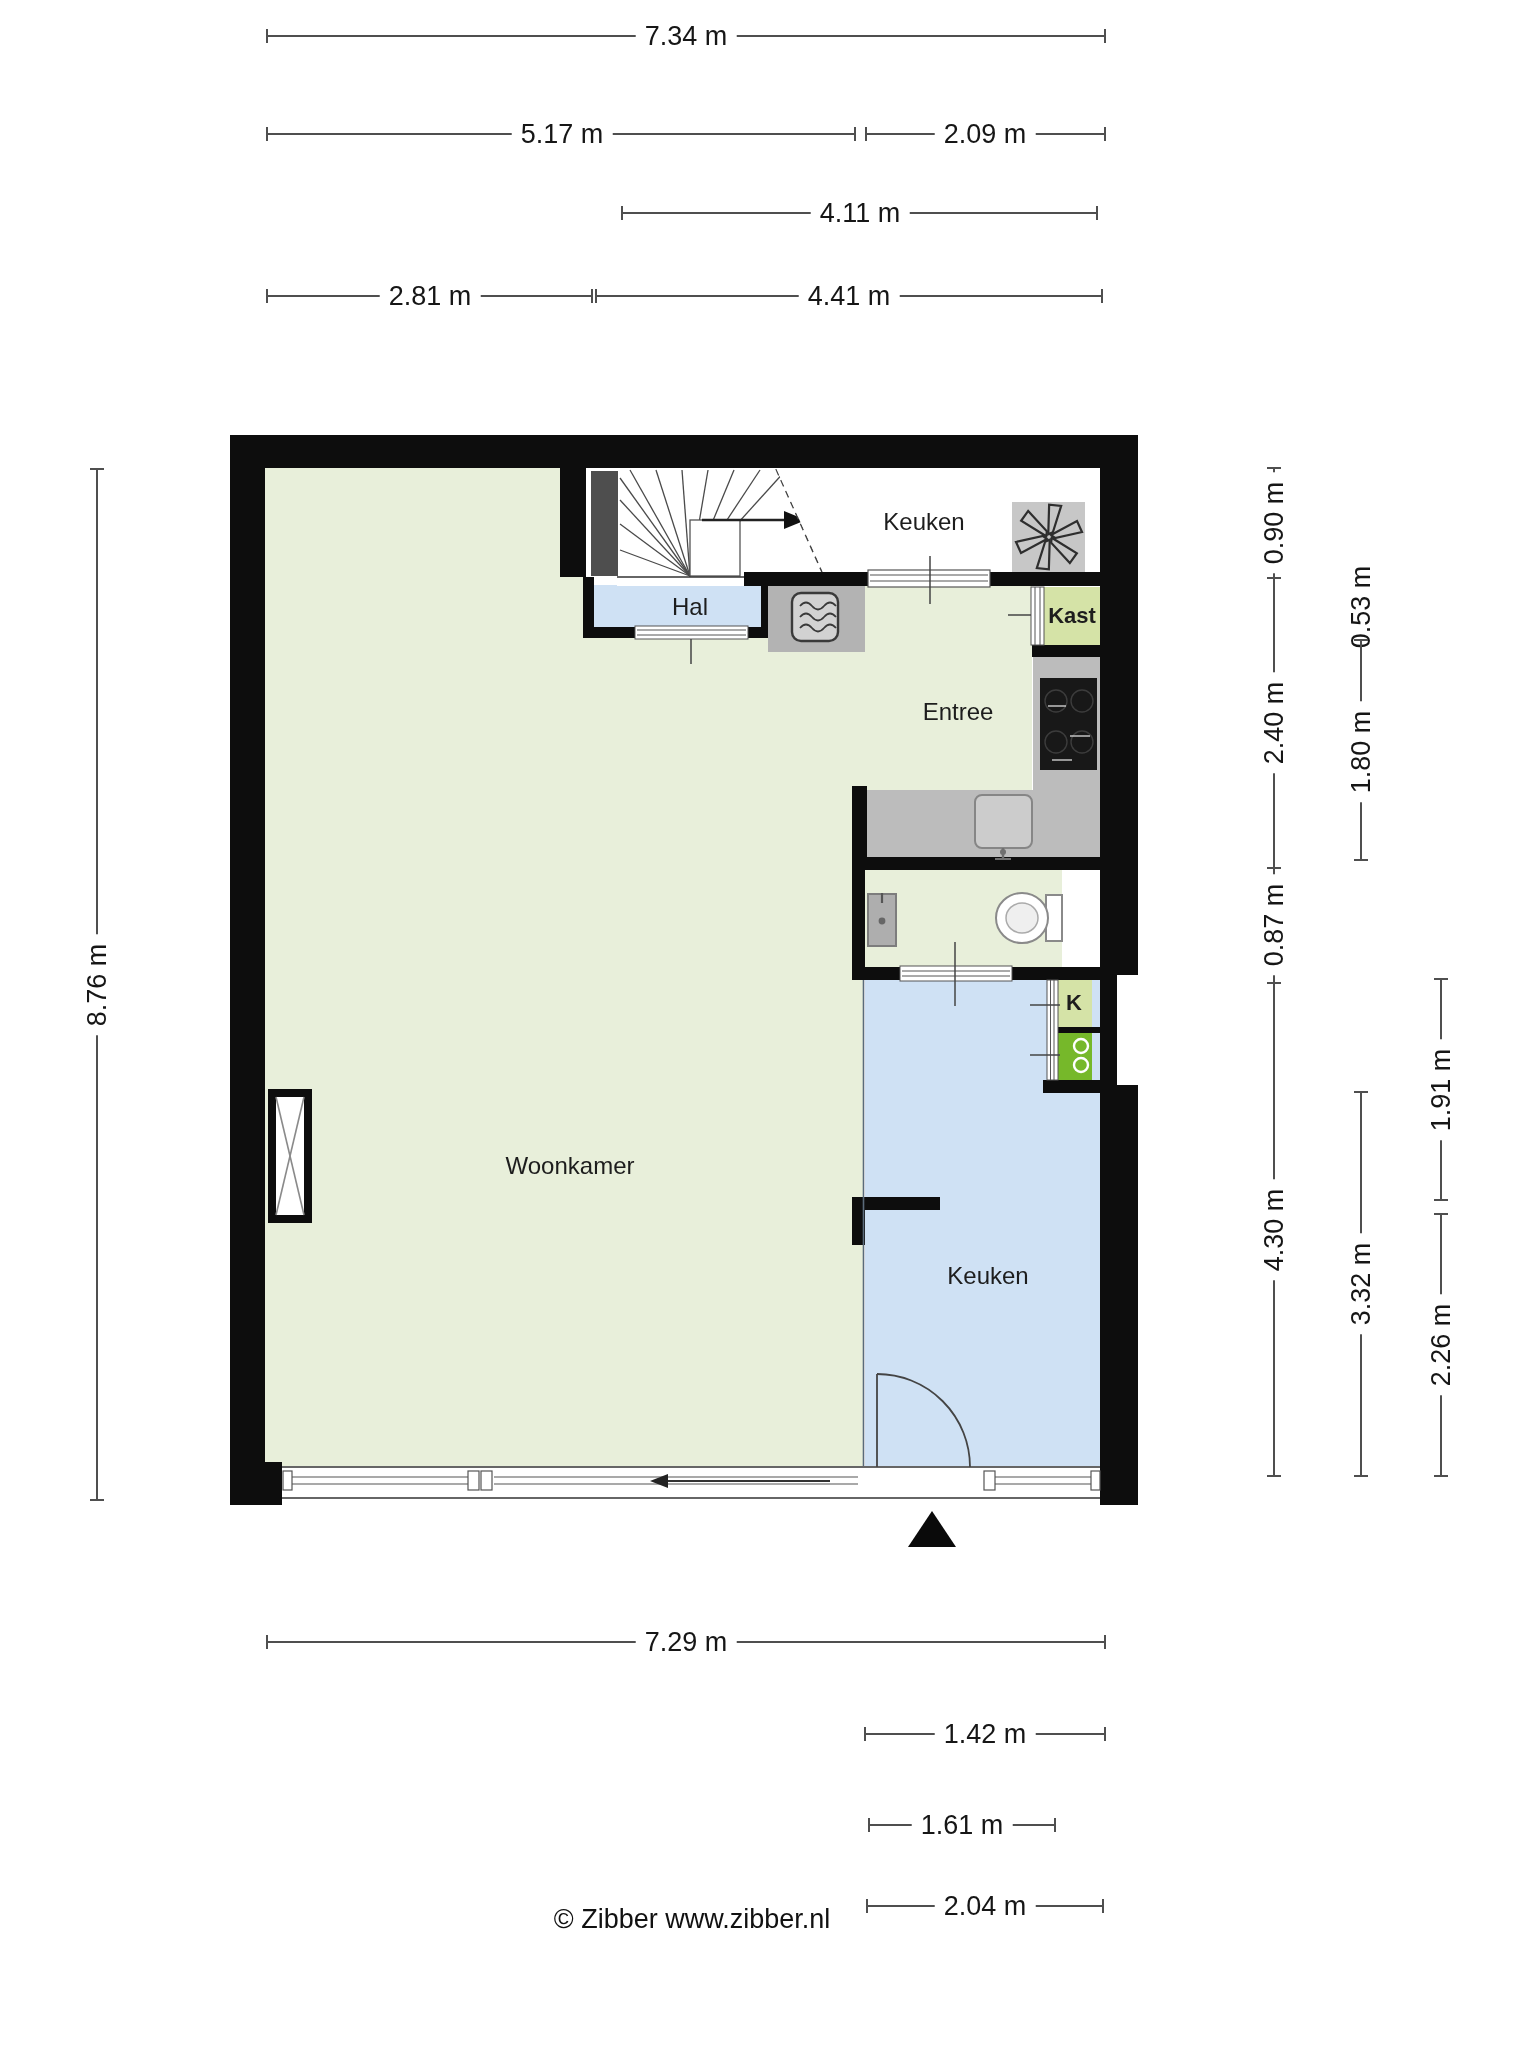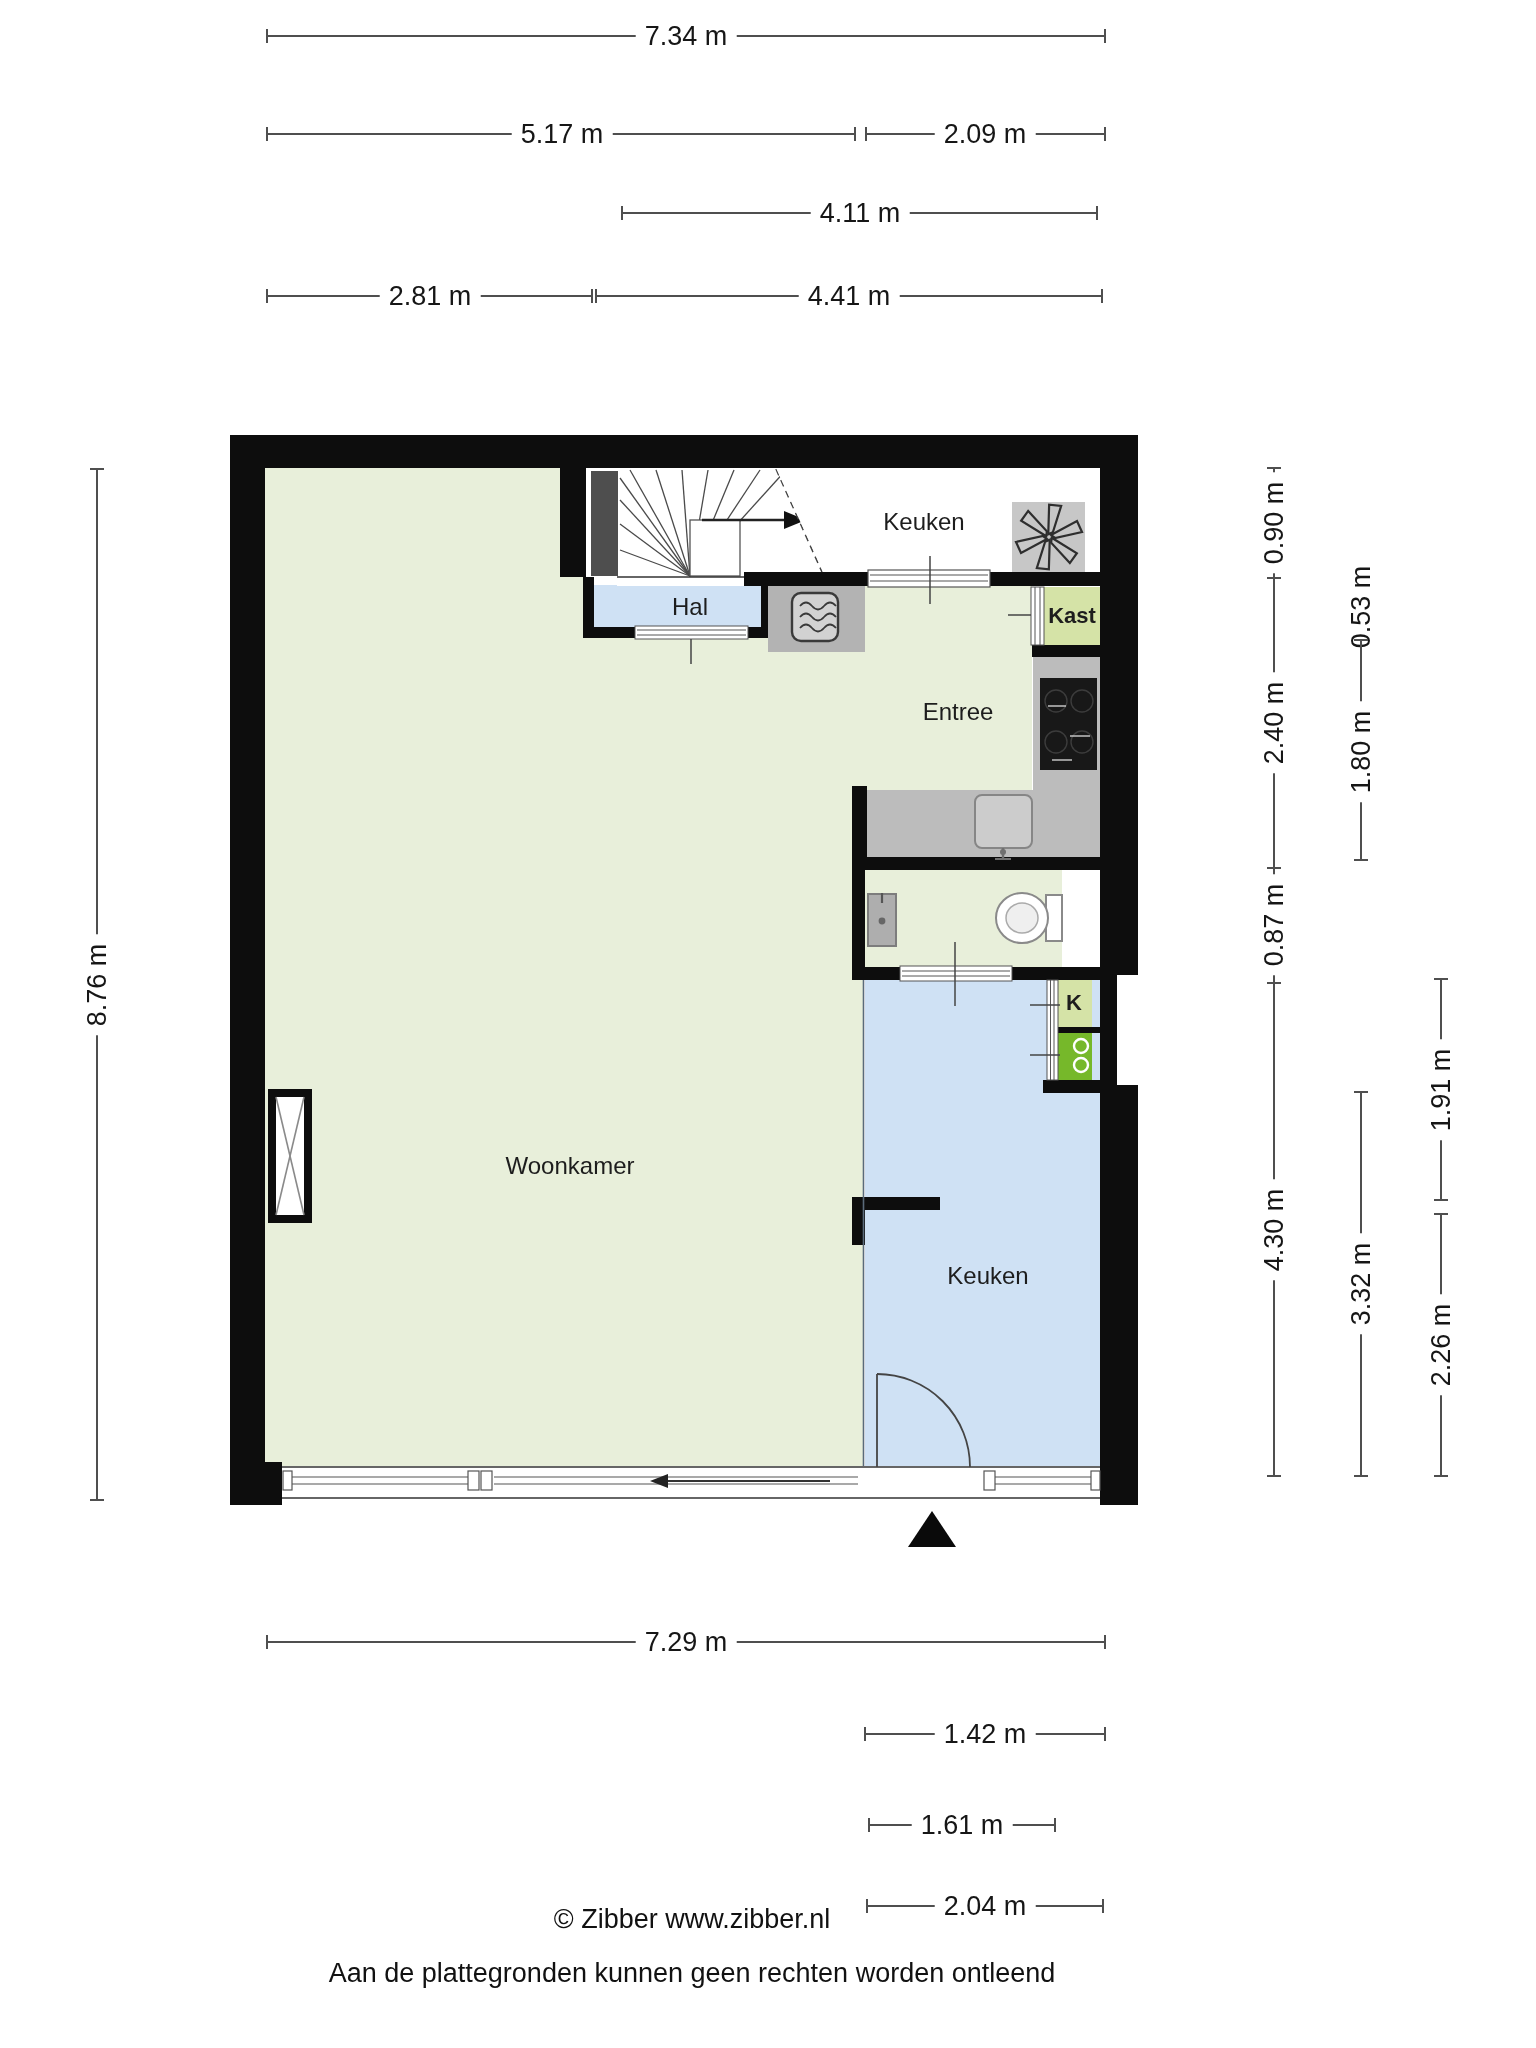--- a/index.html
+++ b/index.html
@@ -297,16 +297,15 @@
 
   <div class="dim-h" style="left:267px;top:1641px;width:838px"></div>
   <span class="dlab" style="left:686px;top:1642px">7.29 m</span>
   <div class="dim-h" style="left:865px;top:1733px;width:240px"></div>
   <span class="dlab" style="left:985px;top:1734px">1.42 m</span>
   <div class="dim-h" style="left:869px;top:1824px;width:186px"></div>
   <span class="dlab" style="left:962px;top:1825px">1.61 m</span>
   <div class="dim-h" style="left:867px;top:1905px;width:236px"></div>
   <span class="dlab" style="left:985px;top:1906px">2.04 m</span>
 
-  <div class="footer-line" style="left:692px;top:1958px">Aan de plattegronden kunnen geen rechten worden ontleend</div>
   <div class="footer-line" style="left:692px;top:1904px">© Zibber www.zibber.nl</div>
 
 </div>
 
 </body></html>

